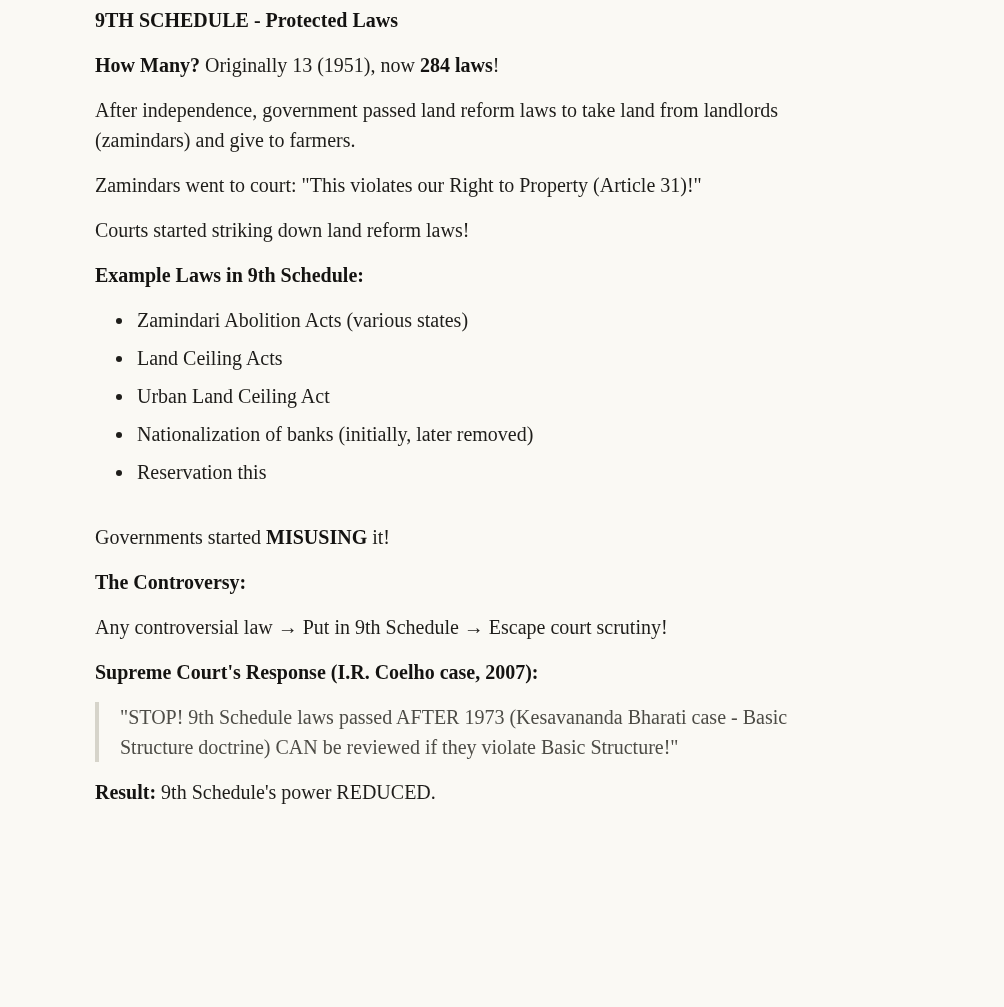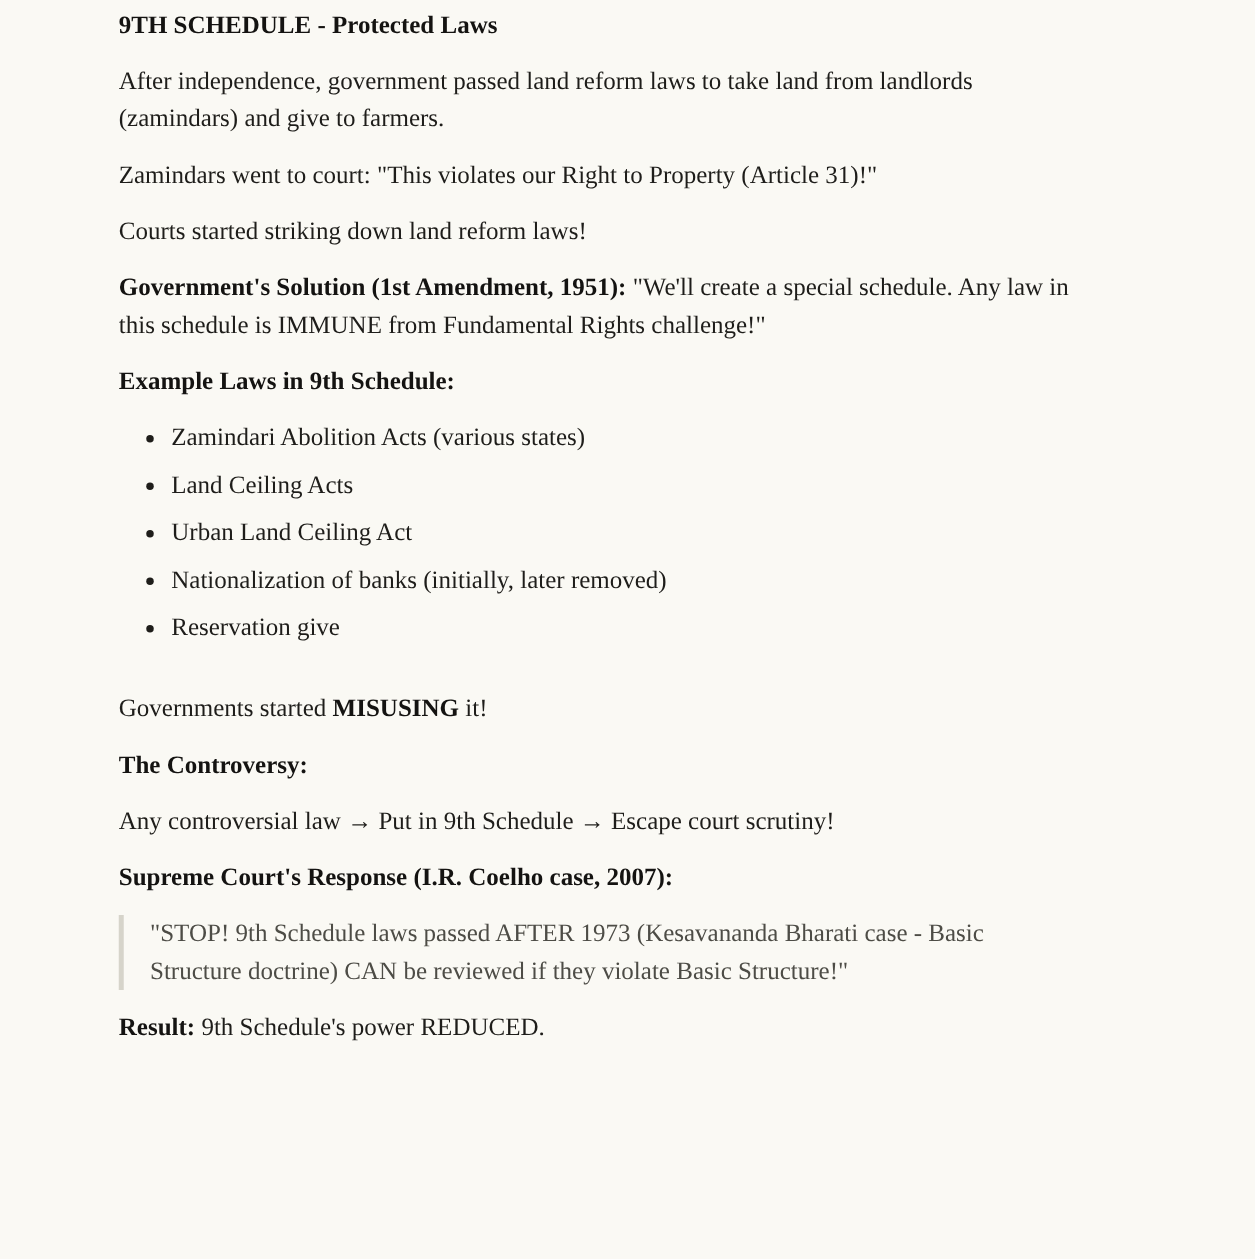--- a/index.html
+++ b/index.html
@@ -61,31 +61,31 @@
     color: var(--quote-text);
     font-size: 20px;
     line-height: 30px;
   }
 </style>
 </head>
 <body>
 
 <main class="doc">
     <h3><strong>9TH SCHEDULE - Protected Laws</strong></h3>
+    <p><strong>How Many?</strong><span> Originally 13 (1951), now </span><strong>284 laws</strong><span>!</span></p>
     <p><span>After independence, government passed land reform laws to take land from landlords (zamindars) and give to farmers.</span></p>
     <p><span>Zamindars went to court: "This violates our Right to Property (Article 31)!"</span></p>
     <p><span>Courts started striking down land reform laws!</span></p>
-    <p><strong>Government's Solution (1st Amendment, 1951):</strong><span> "We'll create a special schedule. Any law in this schedule is IMMUNE from Fundamental Rights challenge!"</span></p>
     <p><strong>Example Laws in 9th Schedule:</strong></p>
     <ul>
       <li>Zamindari Abolition Acts (various states)</li>
       <li>Land Ceiling Acts</li>
       <li>Urban Land Ceiling Act</li>
       <li>Nationalization of banks (initially, later removed)</li>
-      <li>Reservation give</li>
+      <li>Reservation this</li>
     </ul>
     <p><span>Governments started </span><strong>MISUSING</strong><span> it!</span></p>
     <p><strong>The Controversy:</strong></p>
     <p><span>Any controversial law → Put in 9th Schedule → Escape court scrutiny!</span></p>
     <p><strong>Supreme Court's Response (I.R. Coelho case, 2007):</strong></p>
     <blockquote><span>"STOP! 9th Schedule laws passed AFTER 1973 (Kesavananda Bharati case - Basic Structure doctrine) CAN be reviewed if they violate Basic Structure!"</span></blockquote>
     <p><strong>Result:</strong><span> 9th Schedule's power REDUCED.</span></p>
   </main>
 
 </body></html>

